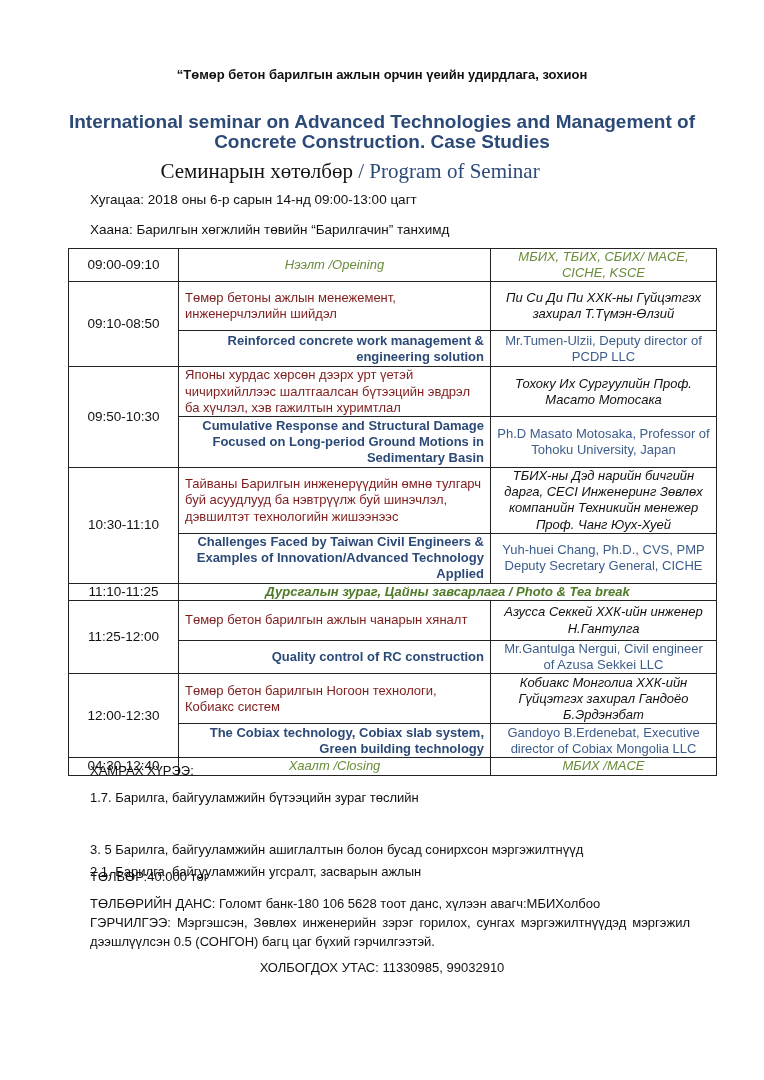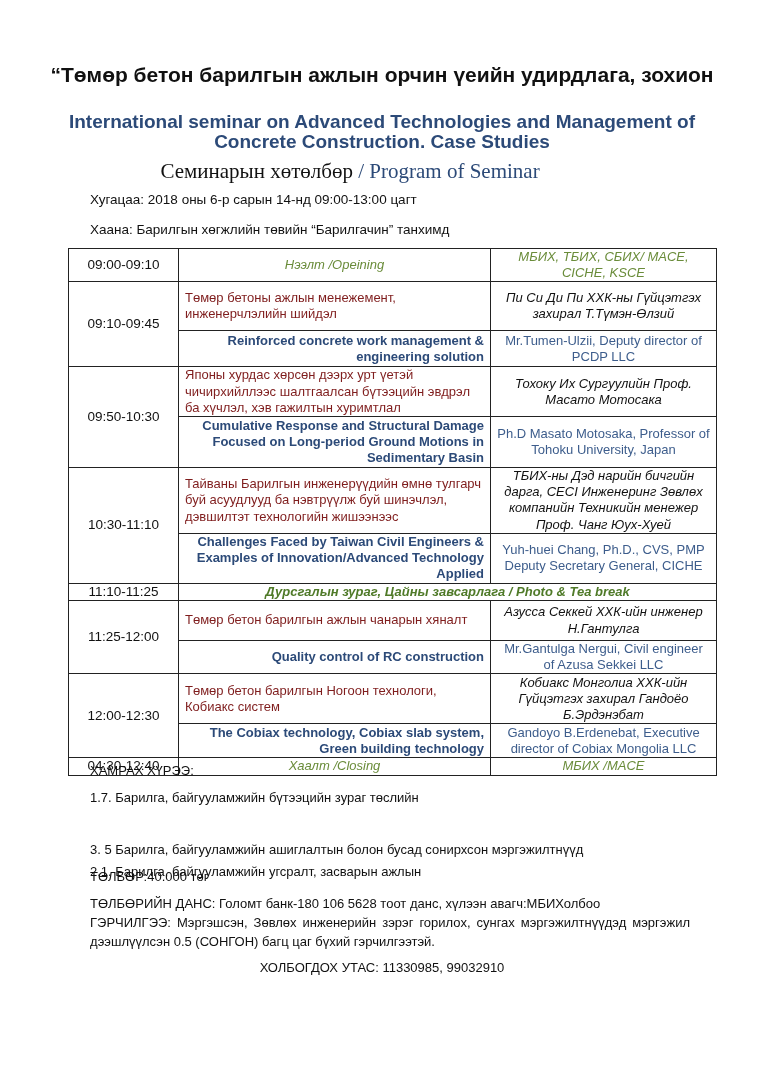--- a/index.html
+++ b/index.html
@@ -2,21 +2,21 @@
 <html><head>
 <meta charset="utf-8">
 <style>
   html, body { margin: 0; padding: 0; }
   body {
     width: 764px; height: 1080px; background: #ffffff; position: relative; overflow: hidden;
     font-family: "Liberation Sans", sans-serif; color: #1a1a1a;
   }
   .title-mn {
     position: absolute; left: 0; top: 64px; width: 764px; text-align: center;
-    font-weight: bold; font-size: 21px; line-height: 21px; color: #111;
+    font-weight: bold; font-size: 13px; line-height: 21px; color: #111;
   }
   .title-en {
     position: absolute; left: 0; top: 112px; width: 764px; text-align: center;
     font-weight: bold; font-size: 19px; line-height: 20px; color: #2c4a78;
   }
   .subtitle {
     position: absolute; left: 0; top: 160px; width: 700px; text-align: center;
     font-family: "Liberation Serif", serif; font-size: 21px; line-height: 22px;
   }
   .subtitle .mn { color: #111; }
@@ -80,21 +80,21 @@
     </colgroup>
   <tbody>
 
     <tr style="height:32px">
       <td class="time">09:00-09:10</td>
       <td class="green-it">Нээлт /Opeining</td>
       <td class="green-it">МБИХ, ТБИХ, СБИХ/ MACE, CICHE, KSCE</td>
     </tr>
 
     <tr style="height:49px">
-      <td class="time" rowspan="2">09:10-09:45</td>
+      <td class="time" rowspan="2">09:10-08:50</td>
       <td class="topic-mn">Төмөр бетоны ажлын менежемент, инженерчлэлийн шийдэл</td>
       <td class="spk-mn">Пи Си Ди Пи ХХК-ны Гүйцэтгэх захирал Т.Түмэн-Өлзий</td>
     </tr>
     <tr style="height:36px">
       <td class="topic-en">Reinforced concrete work management &amp; engineering solution</td>
       <td class="spk-en">Mr.Tumen-Ulzii, Deputy director of PCDP LLC</td>
     </tr>
 
     <tr style="height:47px">
       <td class="time" rowspan="2">09:50-10:30</td>

